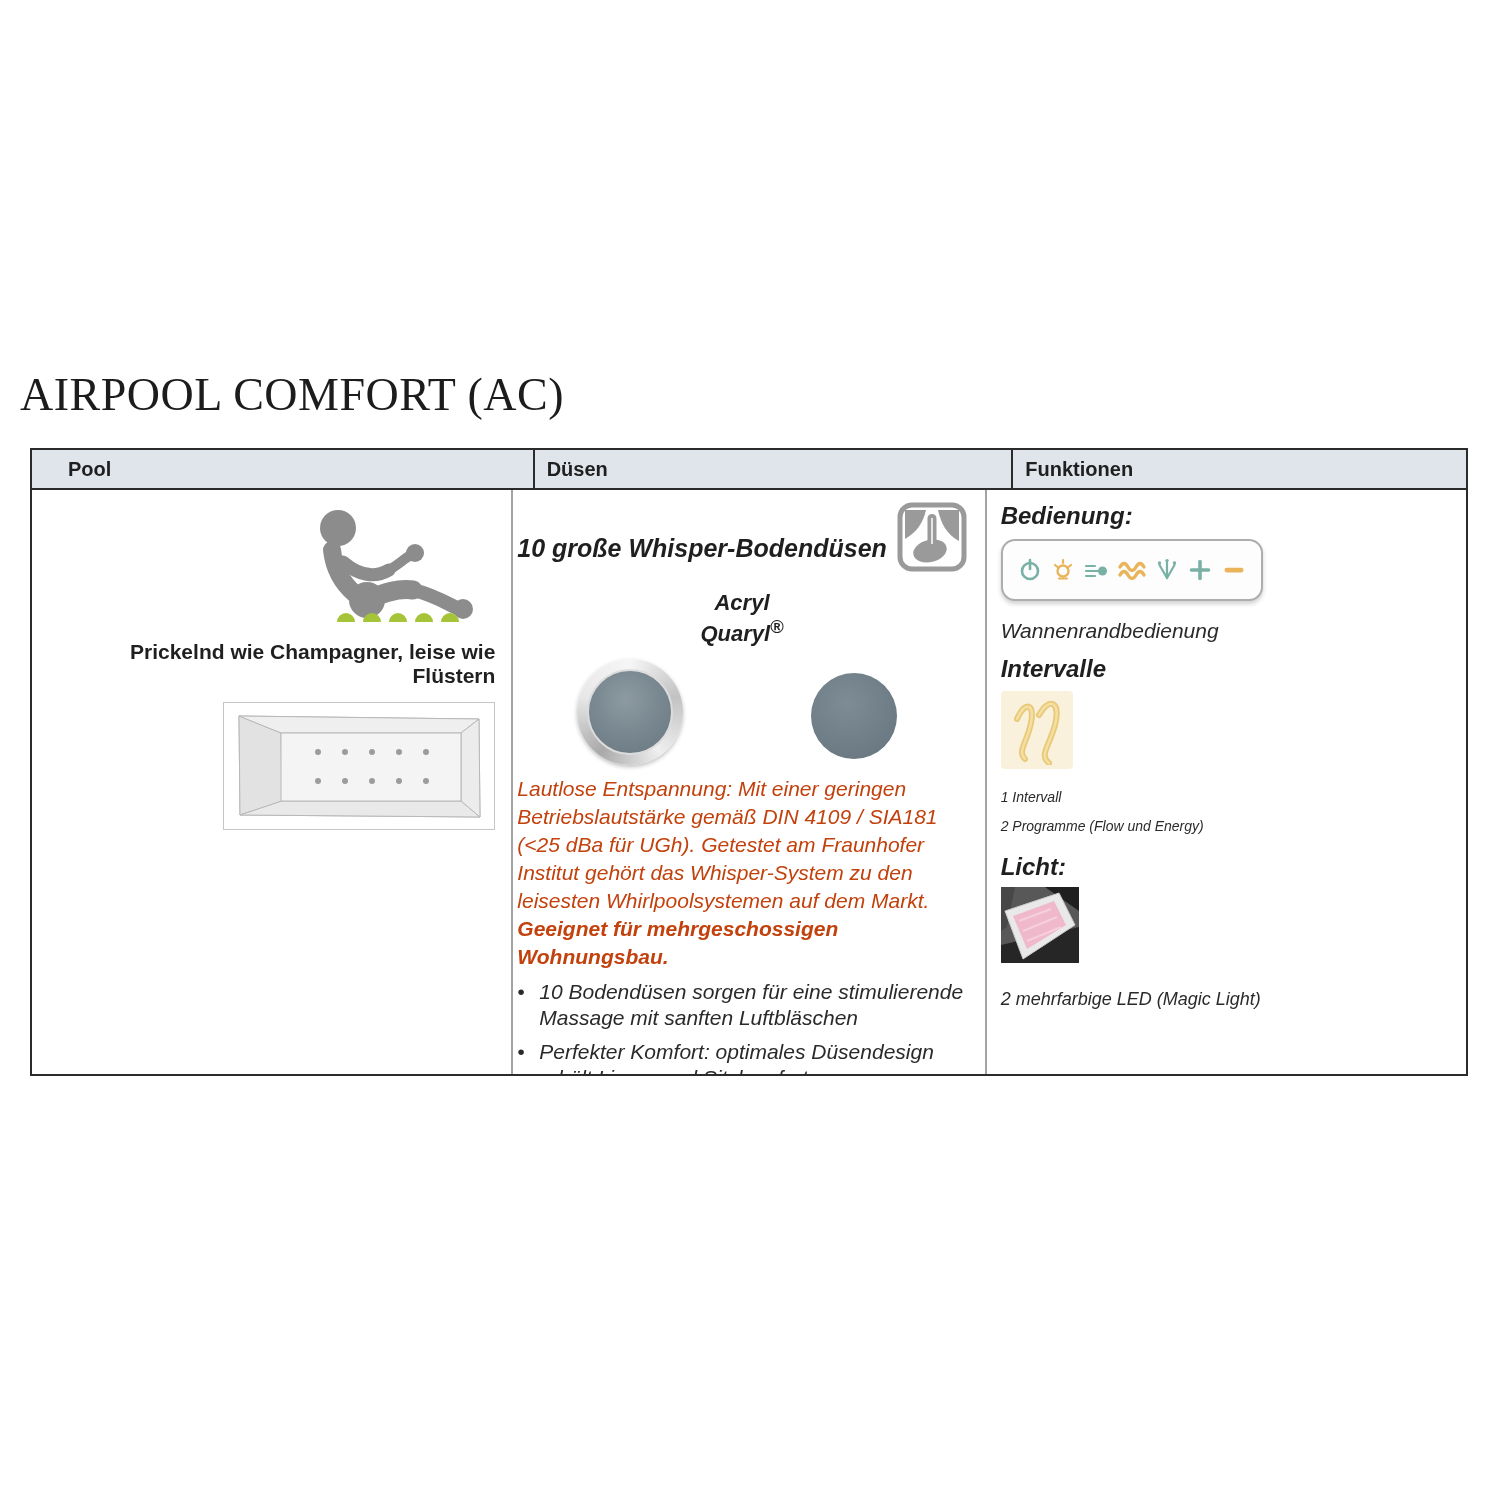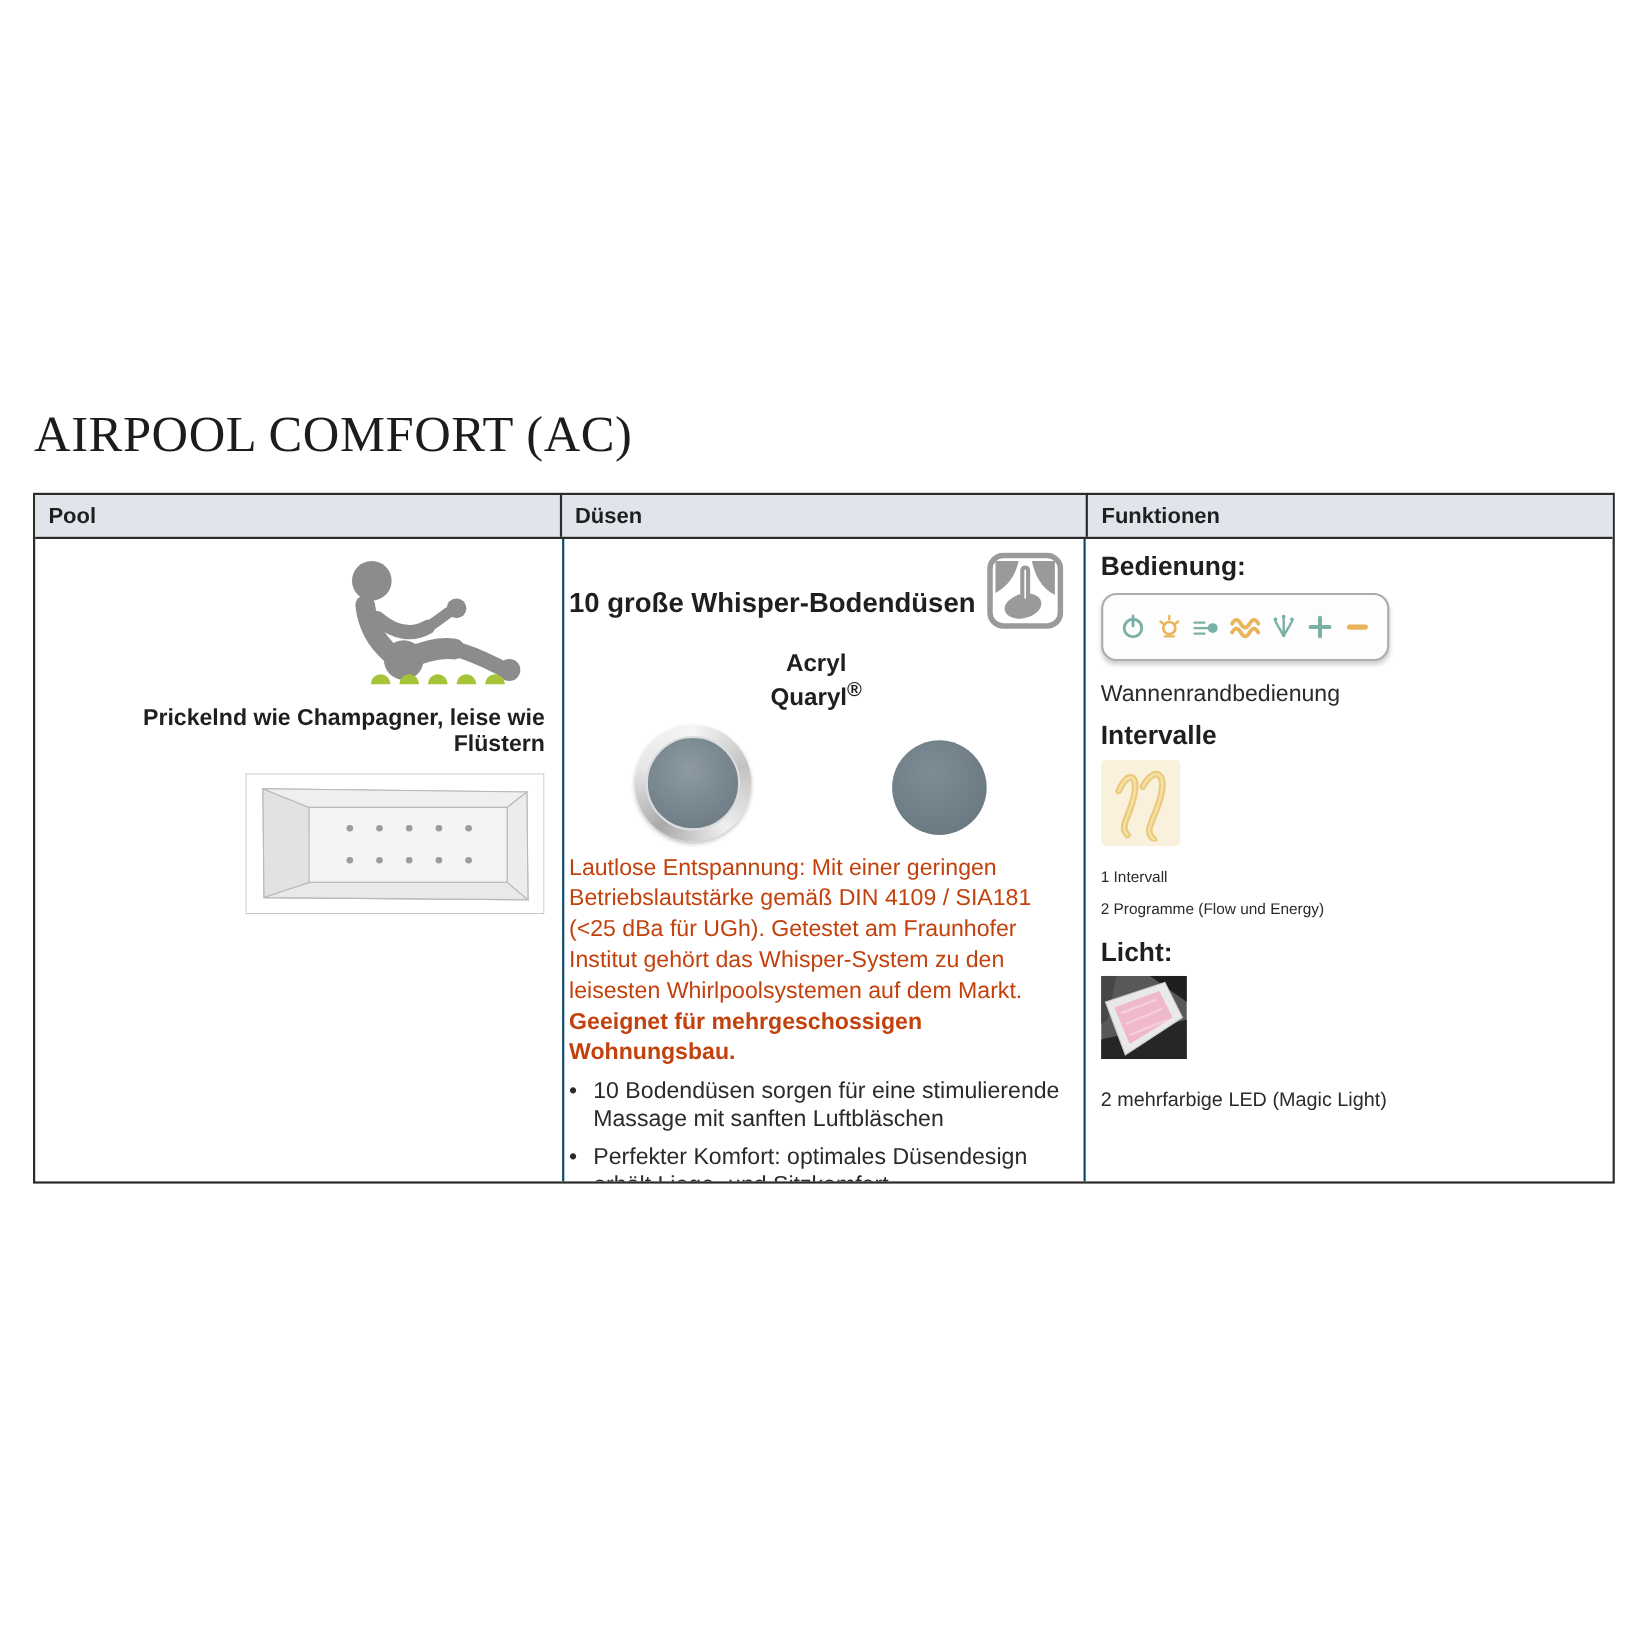--- a/index.html
+++ b/index.html
@@ -1,30 +1,30 @@
 <!DOCTYPE html>
 <html><head>
 <meta charset="utf-8">
 <style>
   html,body{margin:0;padding:0;background:#fff;}
   #page{position:relative;width:1500px;height:1500px;background:#ffffff;overflow:hidden;
         font-family:"Liberation Sans",sans-serif;color:#2d2d2d;}
   
-  #doc-title{position:absolute;left:31px;top:368px;font-family:"Liberation Serif",serif;
+  #doc-title{position:absolute;left:20px;top:368px;font-family:"Liberation Serif",serif;
              font-size:46px;font-weight:normal;color:#1c1c1c;letter-spacing:0.5px;text-align:center;}
   
   #spec-table{position:absolute;left:30px;top:448px;width:1438px;height:628px;
               border:2px solid #2b2b2b;box-sizing:border-box;display:flex;flex-direction:column;}
   .hdr-row{display:flex;flex:0 0 38px;background:#dfe5ea;border-bottom:2px solid #2b2b2b;}
   .hdr-cell{flex:1 1 0;display:flex;align-items:center;padding-left:12px;font-size:20px;
-            font-weight:bold;color:#1f1f1f;box-sizing:border-box;}
+            font-weight:bold;color:#1f1f1f;box-sizing:border-box;margin-left:24px;}
   .hdr-cell + .hdr-cell{border-left:2px solid #2b2b2b;}
   .body-row{display:flex;flex:1 1 auto;min-height:0;}
   .body-cell{flex:1 1 0;box-sizing:border-box;overflow:hidden;position:relative;}
-  .body-cell + .body-cell{border-left:2px solid #0c4a6e;}
+  .body-cell + .body-cell{border-left:2px solid #a3a3a3;font-style:italic;}
   
   .cell-pool{padding:14px 16px 0 14px;text-align:right;}
   .tagline{font-size:21px;font-weight:bold;margin-top:10px;color:#1f1f1f;}
   .tub-frame{margin-top:14px;}
   
   .cell-duesen{padding:12px 18px 0 4px;}
   .duesen-header{display:flex;align-items:flex-start;height:88px;}
   .duesen-heading{font-size:25px;font-weight:bold;color:#1f1f1f;margin-top:32px;flex:1 1 auto;}
   .materials{display:flex;flex-direction:column;}
   .mat-col{flex:1 1 0;text-align:center;font-size:22px;font-weight:bold;color:#1f1f1f;}

